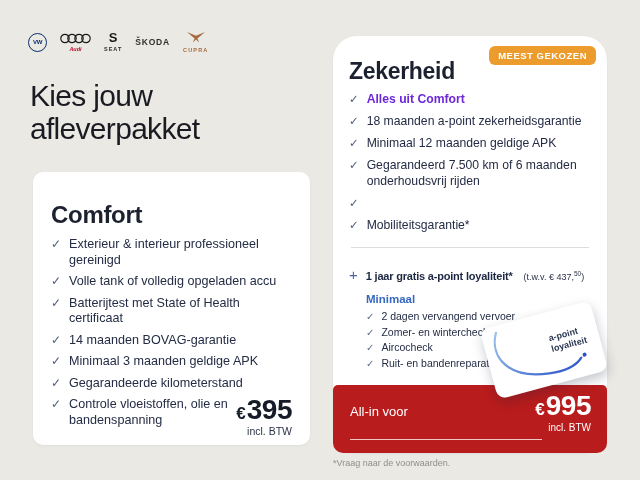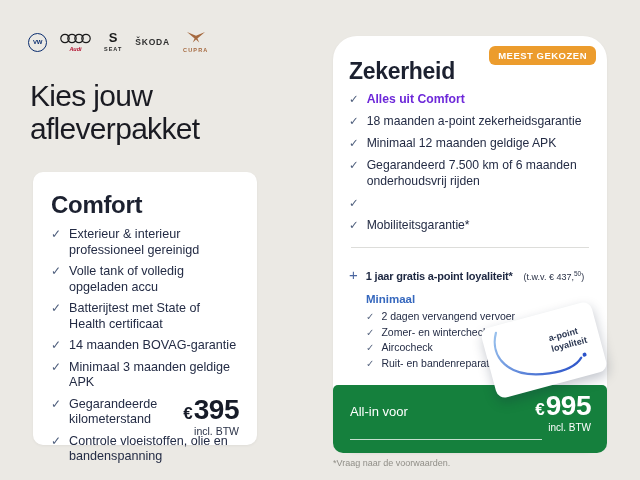--- a/index.html
+++ b/index.html
@@ -24,21 +24,21 @@
   .page-title{position:absolute;left:30px;top:79px;font-size:30px;line-height:33px;
     font-weight:500;color:#1A1B22;letter-spacing:-0.7px;}
   
   .card{position:absolute;background:#fff;border-radius:10px;box-sizing:border-box;
     box-shadow:0 1px 3px rgba(0,0,0,0.05);}
   .card h2{margin:0;font-weight:700;color:#1C2130;letter-spacing:-0.3px;}
   ul.features{list-style:none;margin:0;padding:0;}
   ul.features li{display:flex;gap:8px;color:#242C45;font-weight:500;}
   .check{flex:0 0 auto;color:#50607E;}
   
-  .card-comfort{left:33px;top:172px;width:224px;height:273px;padding:20px 18px;}
+  .card-comfort{left:33px;top:172px;width:277px;height:273px;padding:30px 18px;}
   .card-comfort h2{font-size:24px;line-height:26px;}
   .card-comfort ul.features{margin-top:9px;}
   .card-comfort ul.features li{font-size:12.6px;line-height:15.5px;margin-bottom:6px;}
   .card-comfort .check{font-size:12px;line-height:15.5px;}
   .price{position:absolute;right:18px;bottom:8px;text-align:right;color:#161B28;}
   .amount-row{display:flex;align-items:baseline;justify-content:flex-end;}
   .amount-row .cur{font-size:17px;font-weight:600;margin-right:1px;}
   .amount-row .amt{font-size:28px;font-weight:700;letter-spacing:-0.5px;line-height:28px;}
   .price .vat{font-size:10.5px;font-weight:500;color:#2A3247;margin-top:1px;}
   
@@ -63,21 +63,21 @@
   ul.sub-list li{display:flex;gap:7px;font-size:10.5px;line-height:13px;margin-bottom:2.5px;
     color:#242C45;font-weight:500;}
   ul.sub-list .check{font-size:10px;line-height:13px;color:#5C6A84;}
   
   .loyalty-card{position:absolute;top:278px;right:6px;width:114px;height:72px;background:#fff;
     border-radius:9px;transform:rotate(-15deg);box-shadow:0 5px 12px rgba(20,30,60,0.25);z-index:3;}
   .loyalty-card svg{position:absolute;left:0;top:0;}
   .loyalty-text{position:absolute;right:13px;top:21px;font-size:9px;font-weight:700;
     color:#2B3752;line-height:10.5px;text-align:left;}
   
-  .zfooter{position:absolute;left:0;right:0;bottom:0;height:68px;background:#15803d;
+  .zfooter{position:absolute;left:0;right:0;bottom:0;height:68px;background:#b91c1c;
     border-radius:5px 5px 10px 10px;z-index:2;}
   .zfooter-label{position:absolute;left:17px;top:19px;font-size:13px;font-weight:500;color:#fff;}
   .zfooter-line{position:absolute;left:17px;bottom:13px;width:192px;height:1px;
     background:rgba(255,255,255,0.75);}
   .zfooter-price{position:absolute;right:16px;top:6px;display:flex;align-items:baseline;color:#fff;}
   .zfooter-price .cur{font-size:17px;font-weight:600;margin-right:1px;}
   .zfooter-price .amt{font-size:28px;font-weight:700;letter-spacing:-0.5px;line-height:30px;}
   .zfooter-vat{position:absolute;right:16px;top:37px;font-size:10px;font-weight:500;color:#fff;}
   
   .footnote{position:absolute;left:333px;top:458px;width:274px;

